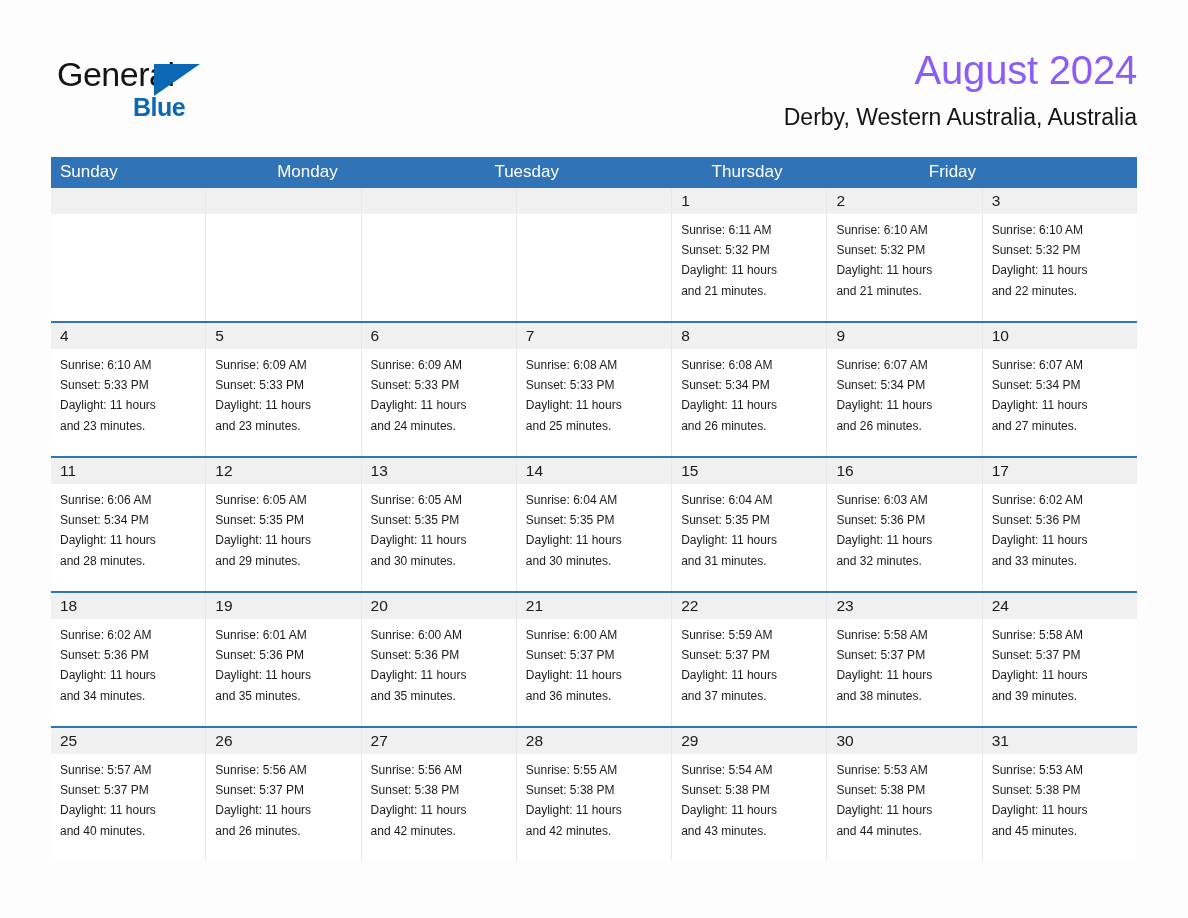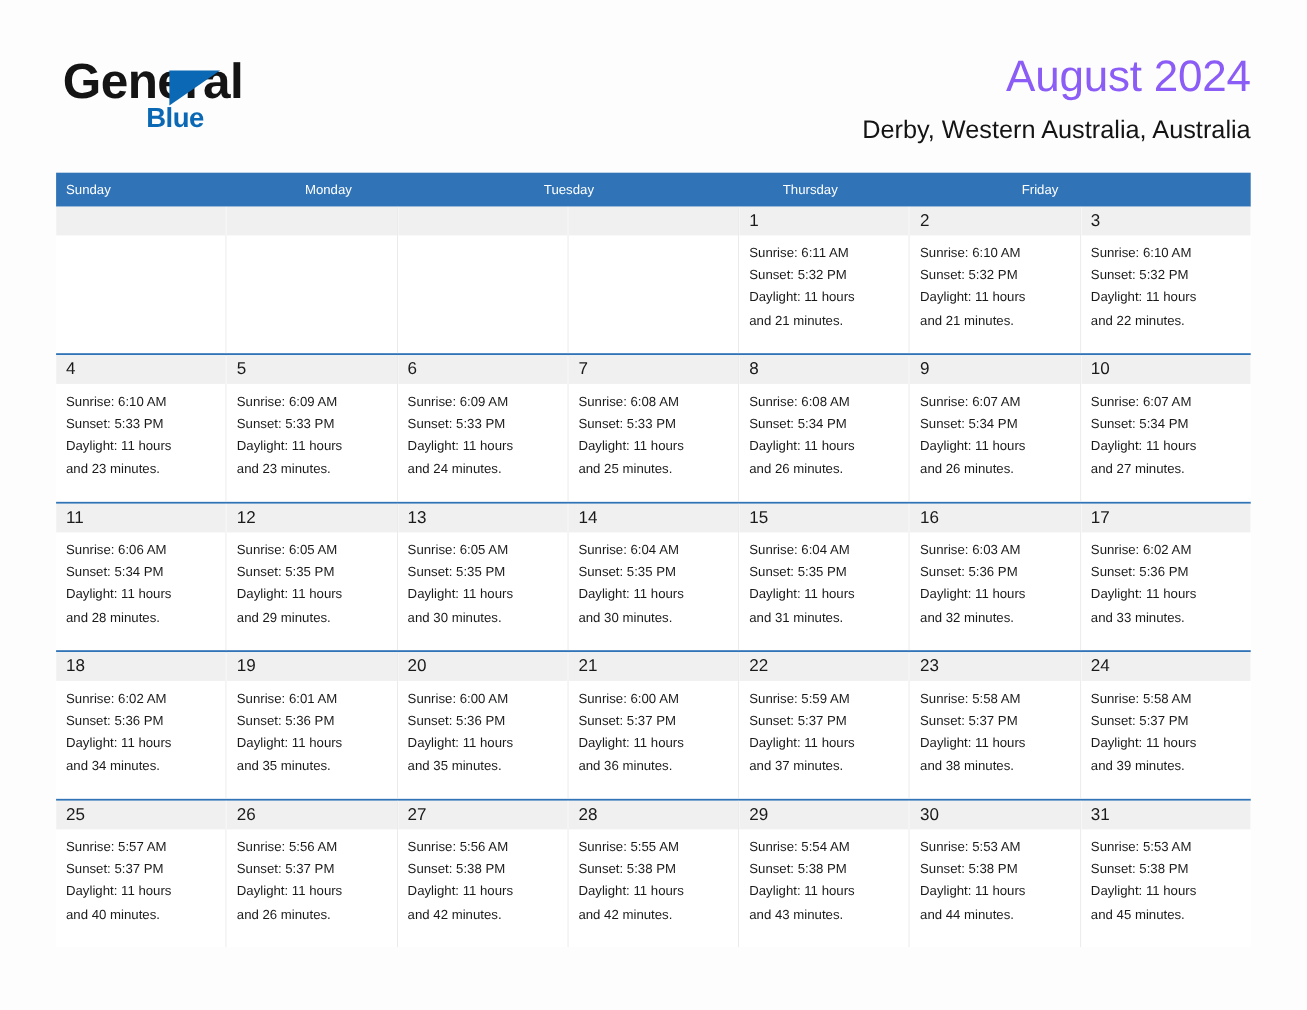--- a/index.html
+++ b/index.html
@@ -35,24 +35,24 @@
     position: absolute;
     left: 6px;
     top: 10px;
     width: 200px;
     height: 76px;
   }
   .logo-general {
     position: absolute;
     left: 0;
     top: 0;
-    font-size: 45px;
+    font-size: 34px;
     letter-spacing: -0.5px;
     color: #141414;
-    font-weight: 700;
+    font-weight: 400;
     line-height: 40px;
   }
   .logo-tri {
     position: absolute;
     left: 97px;
     top: 10px;
     width: 0;
     height: 0;
     border-left: 46px solid #0a68b4;
     border-bottom: 32px solid transparent;
@@ -101,21 +101,21 @@
   }
 
   .weekday-row {
     display: flex;
     background: #3073b6;
   }
   .weekday-cell {
     flex: 1 1 0;
     box-sizing: border-box;
     padding: 4px 0 5px 9px;
-    font-size: 12px;
+    font-size: 17px;
     color: #ffffff;
     line-height: 22px;
     height: 31px;
   }
 
   .week-row {
     display: flex;
     border-top: 2px solid #3073b6;
     background: #ffffff;
   }

